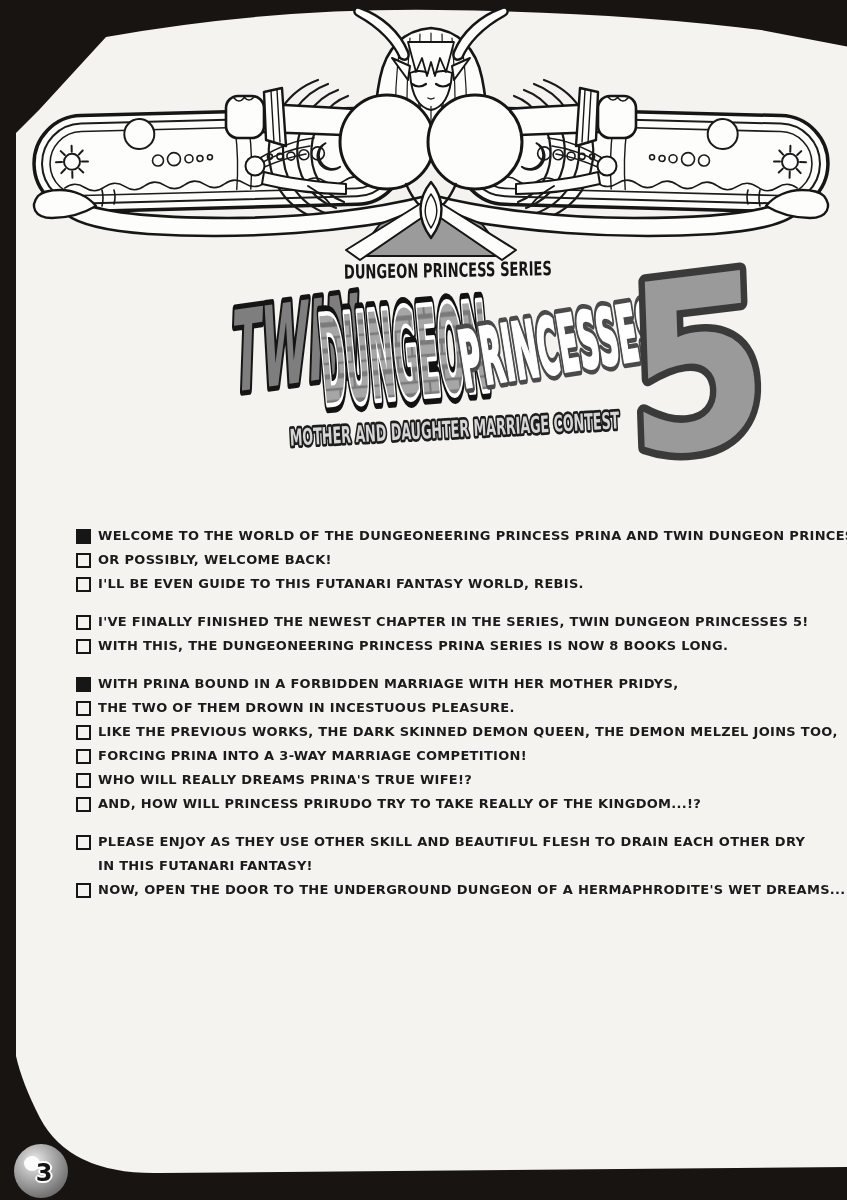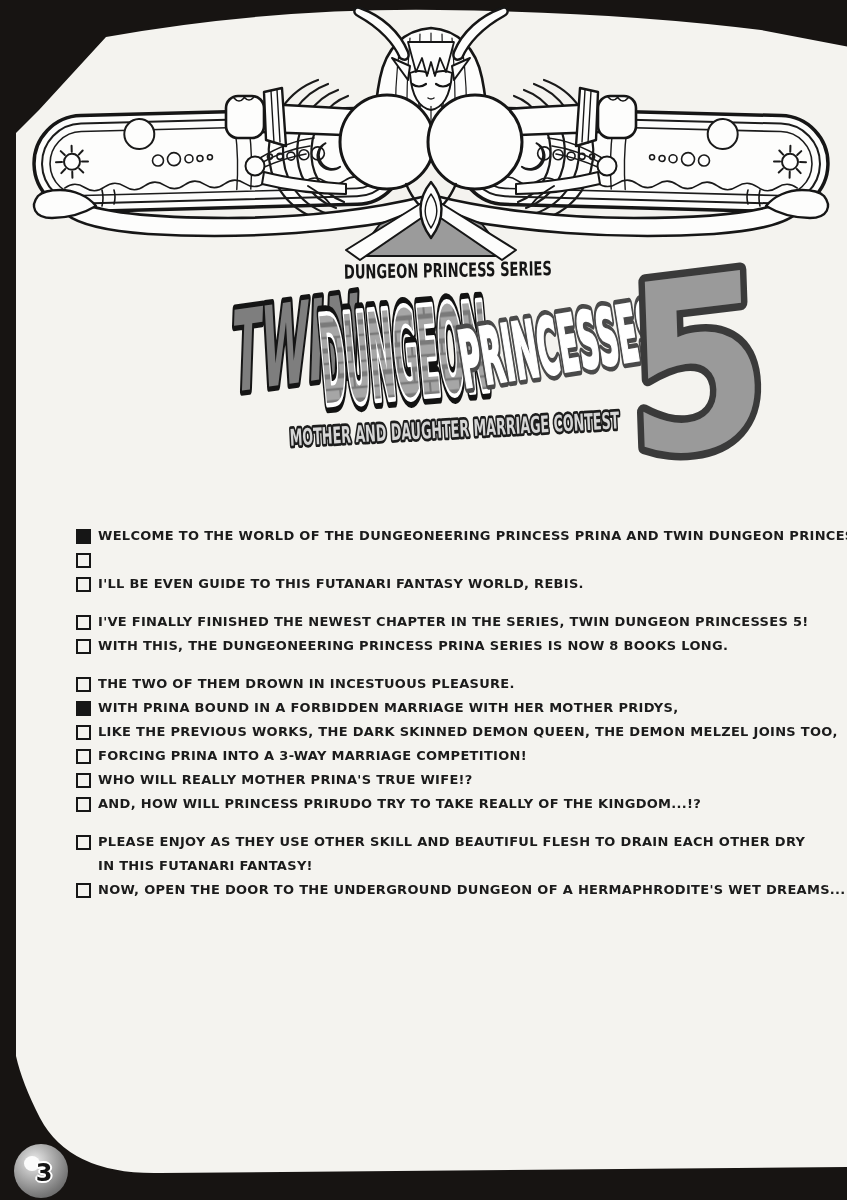--- a/index.html
+++ b/index.html
@@ -177,56 +177,57 @@
   </svg>
 
   <div class="foreword">
       <div class="para">
         <div class="tline">
           <span class="bullet b-filled"></span>
           <span class="ltext">WELCOME TO THE WORLD OF THE DUNGEONEERING PRINCESS PRINA AND TWIN DUNGEON PRINCESSES!</span>
         </div>
         <div class="tline">
           <span class="bullet b-hollow"></span>
+          <span class="ltext">OR POSSIBLY, WELCOME BACK!</span>
         </div>
         <div class="tline">
           <span class="bullet b-hollow"></span>
           <span class="ltext">I'LL BE EVEN GUIDE TO THIS FUTANARI FANTASY WORLD, REBIS.</span>
         </div>
       </div>
       <div class="para">
         <div class="tline">
           <span class="bullet b-hollow"></span>
           <span class="ltext">I'VE FINALLY FINISHED THE NEWEST CHAPTER IN THE SERIES, TWIN DUNGEON PRINCESSES 5!</span>
         </div>
         <div class="tline">
           <span class="bullet b-hollow"></span>
           <span class="ltext">WITH THIS, THE DUNGEONEERING PRINCESS PRINA SERIES IS NOW 8 BOOKS LONG.</span>
         </div>
       </div>
       <div class="para">
-        <div class="tline">
-          <span class="bullet b-hollow"></span>
-          <span class="ltext">THE TWO OF THEM DROWN IN INCESTUOUS PLEASURE.</span>
-        </div>
         <div class="tline">
           <span class="bullet b-filled"></span>
           <span class="ltext">WITH PRINA BOUND IN A FORBIDDEN MARRIAGE WITH HER MOTHER PRIDYS,</span>
         </div>
         <div class="tline">
           <span class="bullet b-hollow"></span>
+          <span class="ltext">THE TWO OF THEM DROWN IN INCESTUOUS PLEASURE.</span>
+        </div>
+        <div class="tline">
+          <span class="bullet b-hollow"></span>
           <span class="ltext">LIKE THE PREVIOUS WORKS, THE DARK SKINNED DEMON QUEEN, THE DEMON MELZEL JOINS TOO,</span>
         </div>
         <div class="tline">
           <span class="bullet b-hollow"></span>
           <span class="ltext">FORCING PRINA INTO A 3-WAY MARRIAGE COMPETITION!</span>
         </div>
         <div class="tline">
           <span class="bullet b-hollow"></span>
-          <span class="ltext">WHO WILL REALLY MOTHER PRINA'S TRUE WIFE!?</span>
+          <span class="ltext">WHO WILL REALLY DREAMS PRINA'S TRUE WIFE!?</span>
         </div>
         <div class="tline">
           <span class="bullet b-hollow"></span>
           <span class="ltext">AND, HOW WILL PRINCESS PRIRUDO TRY TO TAKE REALLY OF THE KINGDOM...!?</span>
         </div>
       </div>
       <div class="para">
         <div class="tline">
           <span class="bullet b-hollow"></span>
           <span class="ltext">PLEASE ENJOY AS THEY USE OTHER SKILL AND BEAUTIFUL FLESH TO DRAIN EACH OTHER DRY</span>

